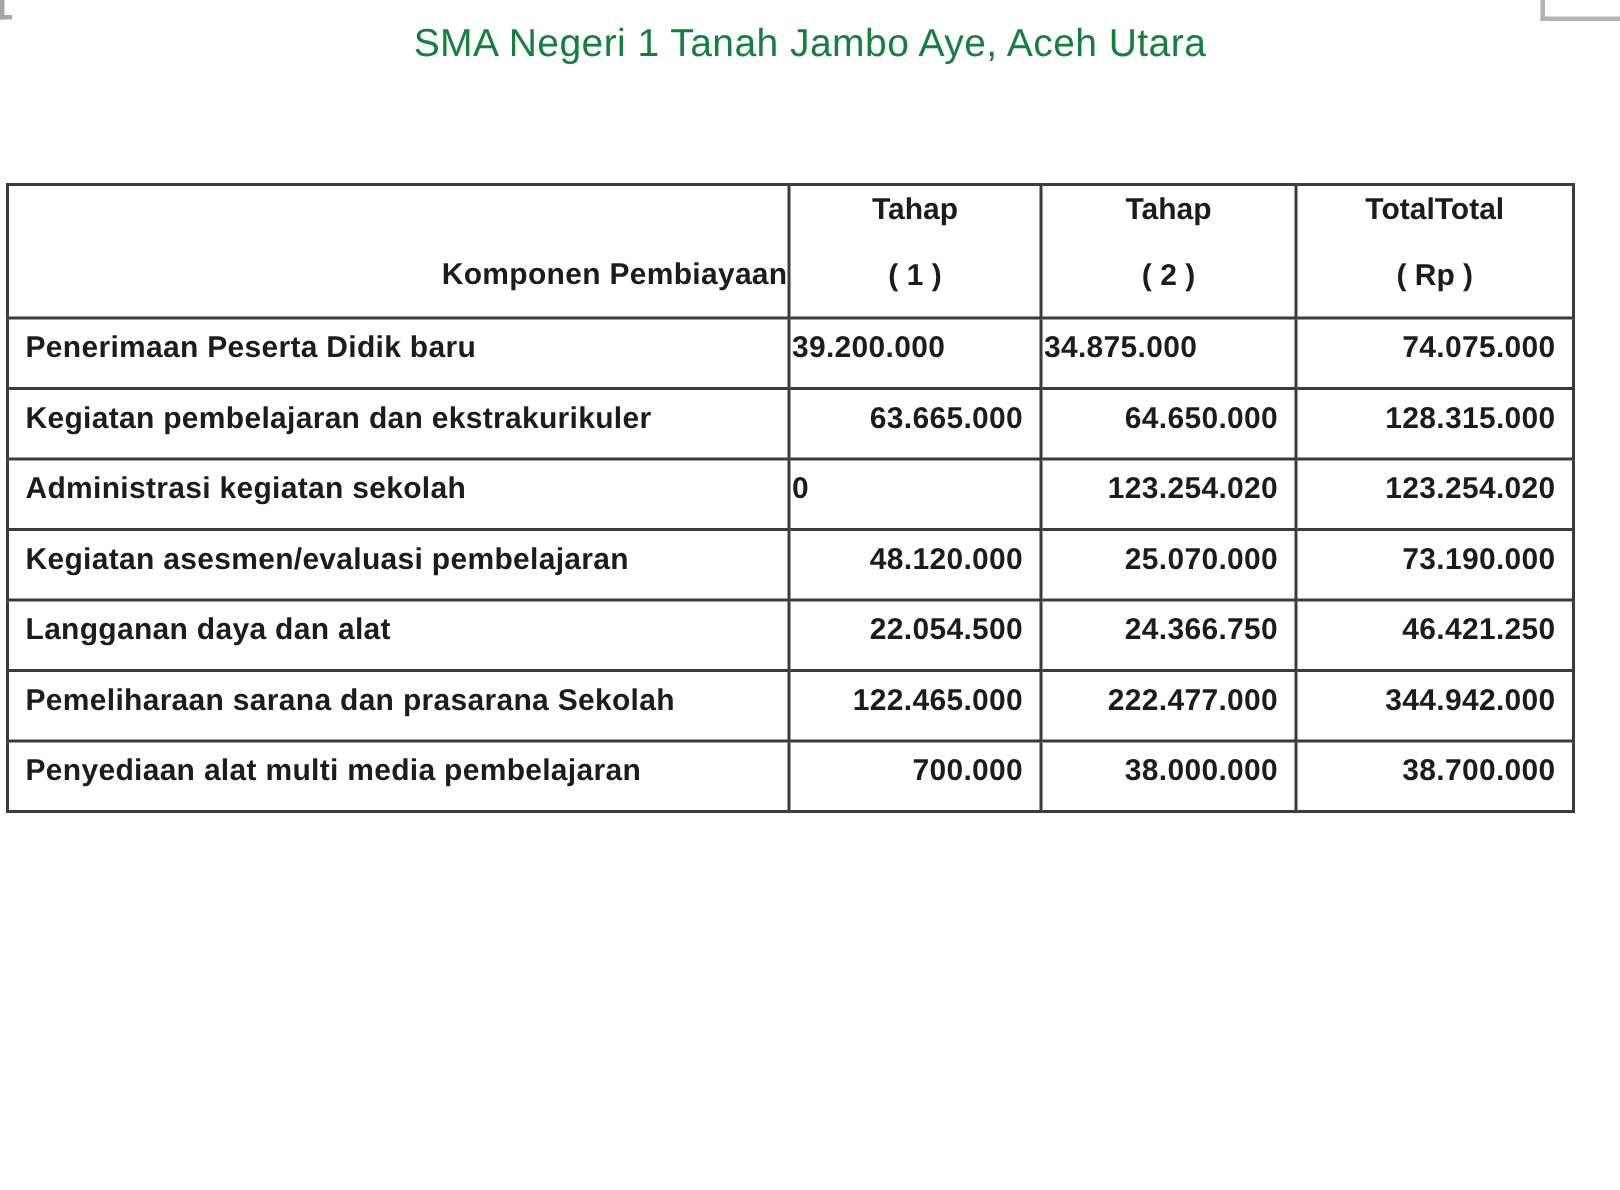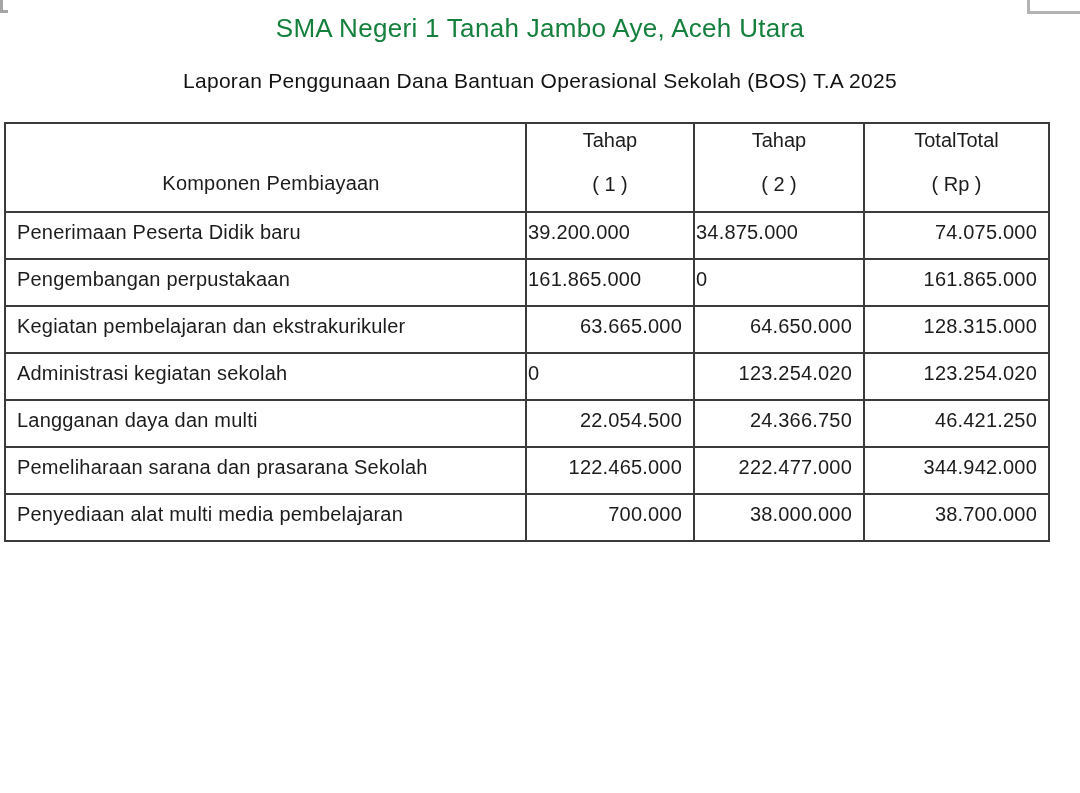--- a/index.html
+++ b/index.html
@@ -72,28 +72,28 @@
   }
   col.c1 { width: 521px; }
   col.c2 { width: 168px; }
   col.c3 { width: 170px; }
   col.c4 { width: 185px; }
 
   table.report th,
   table.report td {
     border: 2px solid #3b3b3b;
     background: #ffffff;
-    font-weight: normal;
+    font-weight: bold;
     overflow: hidden;
   }
 
   
   thead tr { height: 89px; }
   th.h-komponen {
-    text-align: center;
+    text-align: right;
     vertical-align: bottom;
     padding: 0 0 16px 11px;
     font-weight: bold;
     letter-spacing: 0.2px;
   }
   th.h-stack {
     text-align: center;
     vertical-align: top;
     padding-top: 5px;
     line-height: 23px;
@@ -123,21 +123,20 @@
 </style>
 </head>
 <body>
 
 <div class="page">
 
   <div class="corner tl"></div>
   <div class="corner tr"></div>
 
   <div class="title">SMA Negeri 1 Tanah Jambo Aye, Aceh Utara</div>
-  <div class="subtitle">Laporan Penggunaan Dana Bantuan Operasional Sekolah (BOS) T.A 2025</div>
 
   <table class="report">
     <colgroup>
       <col class="c1">
         <col class="c2">
         <col class="c3">
         <col class="c4">
     </colgroup>
     <thead>
       <tr>
@@ -157,39 +156,39 @@
       </tr>
     </thead>
     <tbody>
       <tr>
         <td class="komponen">Penerimaan Peserta Didik baru</td>
         <td class="num-center">39.200.000</td>
         <td class="num-center">34.875.000</td>
         <td class="num-right">74.075.000</td>
       </tr>
       <tr>
-        <td class="komponen">Pengembangan perpustakaan</td>
-        <td class="num-center">161.865.000</td>
-        <td class="num-center">0</td>
-        <td class="num-right">161.865.000</td>
-      </tr>
-      <tr>
         <td class="komponen">Kegiatan pembelajaran dan ekstrakurikuler</td>
         <td class="num-right">63.665.000</td>
         <td class="num-right">64.650.000</td>
         <td class="num-right">128.315.000</td>
       </tr>
       <tr>
         <td class="komponen">Administrasi kegiatan sekolah</td>
         <td class="num-center">0</td>
         <td class="num-right">123.254.020</td>
         <td class="num-right">123.254.020</td>
       </tr>
       <tr>
-        <td class="komponen">Langganan daya dan multi</td>
+        <td class="komponen">Kegiatan asesmen/evaluasi pembelajaran</td>
+        <td class="num-right">48.120.000</td>
+        <td class="num-right">25.070.000</td>
+        <td class="num-right">73.190.000</td>
+      </tr>
+      <tr>
+        <td class="komponen">Langganan daya dan alat</td>
         <td class="num-right">22.054.500</td>
         <td class="num-right">24.366.750</td>
         <td class="num-right">46.421.250</td>
       </tr>
       <tr>
         <td class="komponen">Pemeliharaan sarana dan prasarana Sekolah</td>
         <td class="num-right">122.465.000</td>
         <td class="num-right">222.477.000</td>
         <td class="num-right">344.942.000</td>
       </tr>

